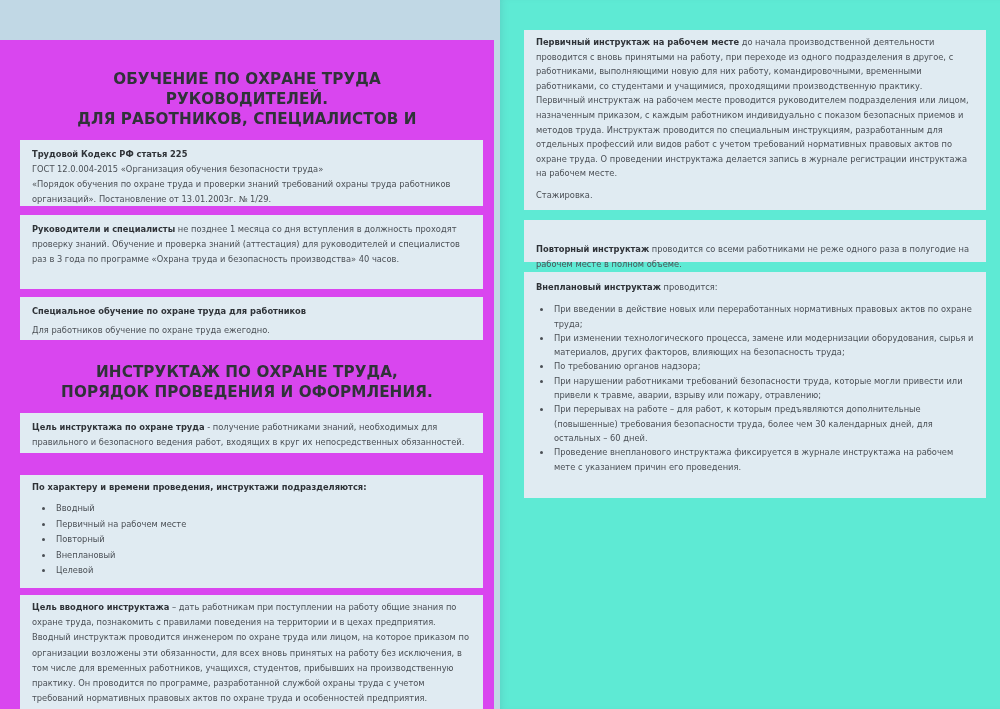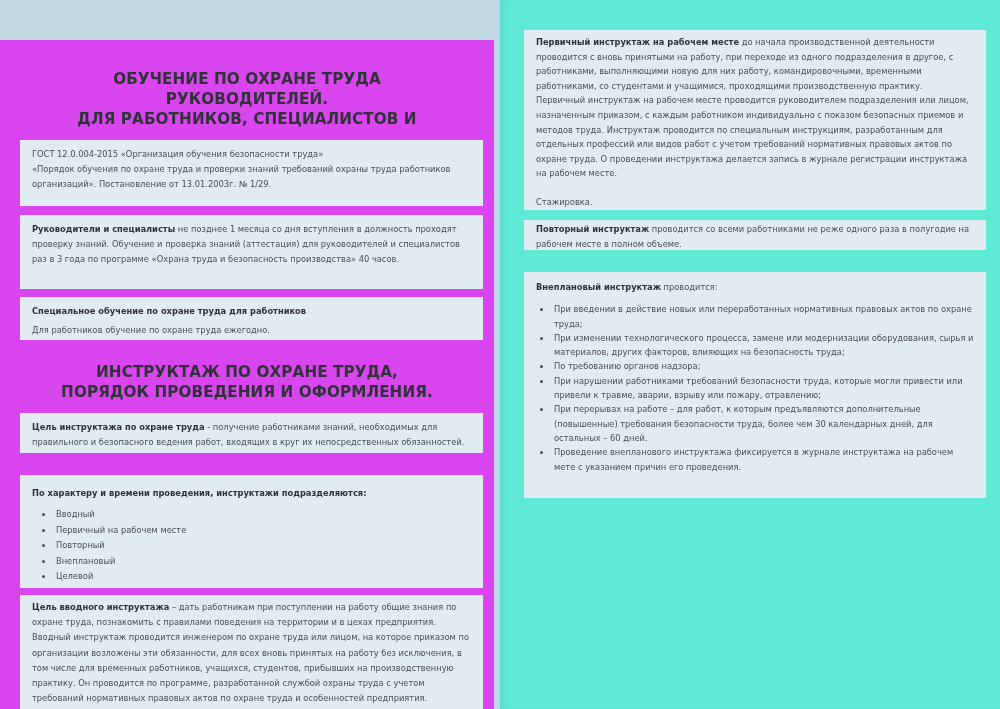--- a/index.html
+++ b/index.html
@@ -35,20 +35,21 @@
 <body>
 
 <div class="page left">
   <div class="title t1">
     <div>ОБУЧЕНИЕ ПО ОХРАНЕ ТРУДА</div>
     <div>РУКОВОДИТЕЛЕЙ.</div>
     <div>ДЛЯ РАБОТНИКОВ, СПЕЦИАЛИСТОВ И</div>
   </div>
 
   <div class="card" style="left:20px; top:100px; width:463px; height:66px;">
+    <p><b>Трудовой Кодекс РФ статья 225</b></p>
     <p>ГОСТ 12.0.004-2015 «Организация обучения безопасности труда»</p>
     <p>«Порядок обучения по охране труда и проверки знаний требований охраны труда работников организаций». Постановление от 13.01.2003г. № 1/29.</p>
   </div>
 
   <div class="card" style="left:20px; top:175px; width:463px; height:74px;">
     <p><b>Руководители и специалисты</b><span> не позднее 1 месяца со дня вступления в должность проходят проверку знаний. Обучение и проверка знаний (аттестация) для руководителей и специалистов раз в 3 года по программе «Охрана труда и безопасность производства» 40 часов.</span></p>
   </div>
 
   <div class="card" style="left:20px; top:257px; width:463px; height:43px;">
     <div class="head">Специальное обучение по охране труда для работников</div>
@@ -57,43 +58,43 @@
 
   <div class="title t2">
     <div>ИНСТРУКТАЖ ПО ОХРАНЕ ТРУДА,</div>
     <div>ПОРЯДОК ПРОВЕДЕНИЯ И ОФОРМЛЕНИЯ.</div>
   </div>
 
   <div class="card" style="left:20px; top:373px; width:463px; height:40px;">
     <p><b>Цель инструктажа по охране труда</b><span> - получение работниками знаний, необходимых для правильного и безопасного ведения работ, входящих в круг их непосредственных обязанностей.</span></p>
   </div>
 
-  <div class="card" style="left:20px; top:435px; width:463px; height:113px; padding-top:11px;">
+  <div class="card" style="left:20px; top:435px; width:463px; height:113px; padding-top:5px;">
     <div class="head">По характеру и времени проведения, инструктажи подразделяются:</div>
     <ul class="tight" style="margin-top:6px;">
       <li>Вводный</li>
       <li>Первичный на рабочем месте</li>
       <li>Повторный</li>
       <li>Внеплановый</li>
       <li>Целевой</li>
     </ul>
   </div>
 
   <div class="card" style="left:20px; top:555px; width:463px; height:126px; padding-top:5px; line-height:15.2px;">
     <p><b>Цель вводного инструктажа</b><span> – дать работникам при поступлении на работу общие знания по охране труда, познакомить с правилами поведения на территории и в цехах предприятия. Вводный инструктаж проводится инженером по охране труда или лицом, на которое приказом по организации возложены эти обязанности, для всех вновь принятых на работу без исключения, в том числе для временных работников, учащихся, студентов, прибывших на производственную практику. Он проводится по программе, разработанной службой охраны труда с учетом требований нормативных правовых актов по охране труда и особенностей предприятия.</span></p>
   </div>
 </div>
 
 <div class="page right">
   <div class="card" style="left:24px; top:30px; width:462px; height:180px; padding-top:5px; line-height:14.6px;">
     <p><b>Первичный инструктаж на рабочем месте</b><span> до начала производственной деятельности проводится с вновь принятыми на работу, при переходе из одного подразделения в другое, с работниками, выполняющими новую для них работу, командировочными, временными работниками, со студентами и учащимися, проходящими производственную практику. Первичный инструктаж на рабочем месте проводится руководителем подразделения или лицом, назначенным приказом, с каждым работником индивидуально с показом безопасных приемов и методов труда. Инструктаж проводится по специальным инструкциям, разработанным для отдельных профессий или видов работ с учетом требований нормативных правовых актов по охране труда. О проведении инструктажа делается запись в журнале регистрации инструктажа на рабочем месте.</span></p>
-    <p style="margin-top:14px;">Стажировка.</p>
+    <p style="margin-top:7px;">Стажировка.</p>
   </div>
 
-  <div class="card" style="left:24px; top:220px; width:462px; height:30px; padding-top:2px;">
+  <div class="card" style="left:24px; top:220px; width:462px; height:42px; padding-top:22px;">
     <p><b>Повторный инструктаж</b><span> проводится со всеми работниками не реже одного раза в полугодие на рабочем месте в полном объеме.</span></p>
   </div>
 
   <div class="card" style="left:24px; top:272px; width:462px; height:226px; padding-top:8px; line-height:14.3px;">
     <p><b>Внеплановый инструктаж</b><span> проводится:</span></p>
     <ul style="padding-left:16px;">
       <li>При введении в действие новых или переработанных нормативных правовых актов по охране труда;</li>
       <li>При изменении технологического процесса, замене или модернизации оборудования, сырья и материалов, других факторов, влияющих на безопасность труда;</li>
       <li>По требованию органов надзора;</li>
       <li>При нарушении работниками требований безопасности труда, которые могли привести или привели к травме, аварии, взрыву или пожару, отравлению;</li>

